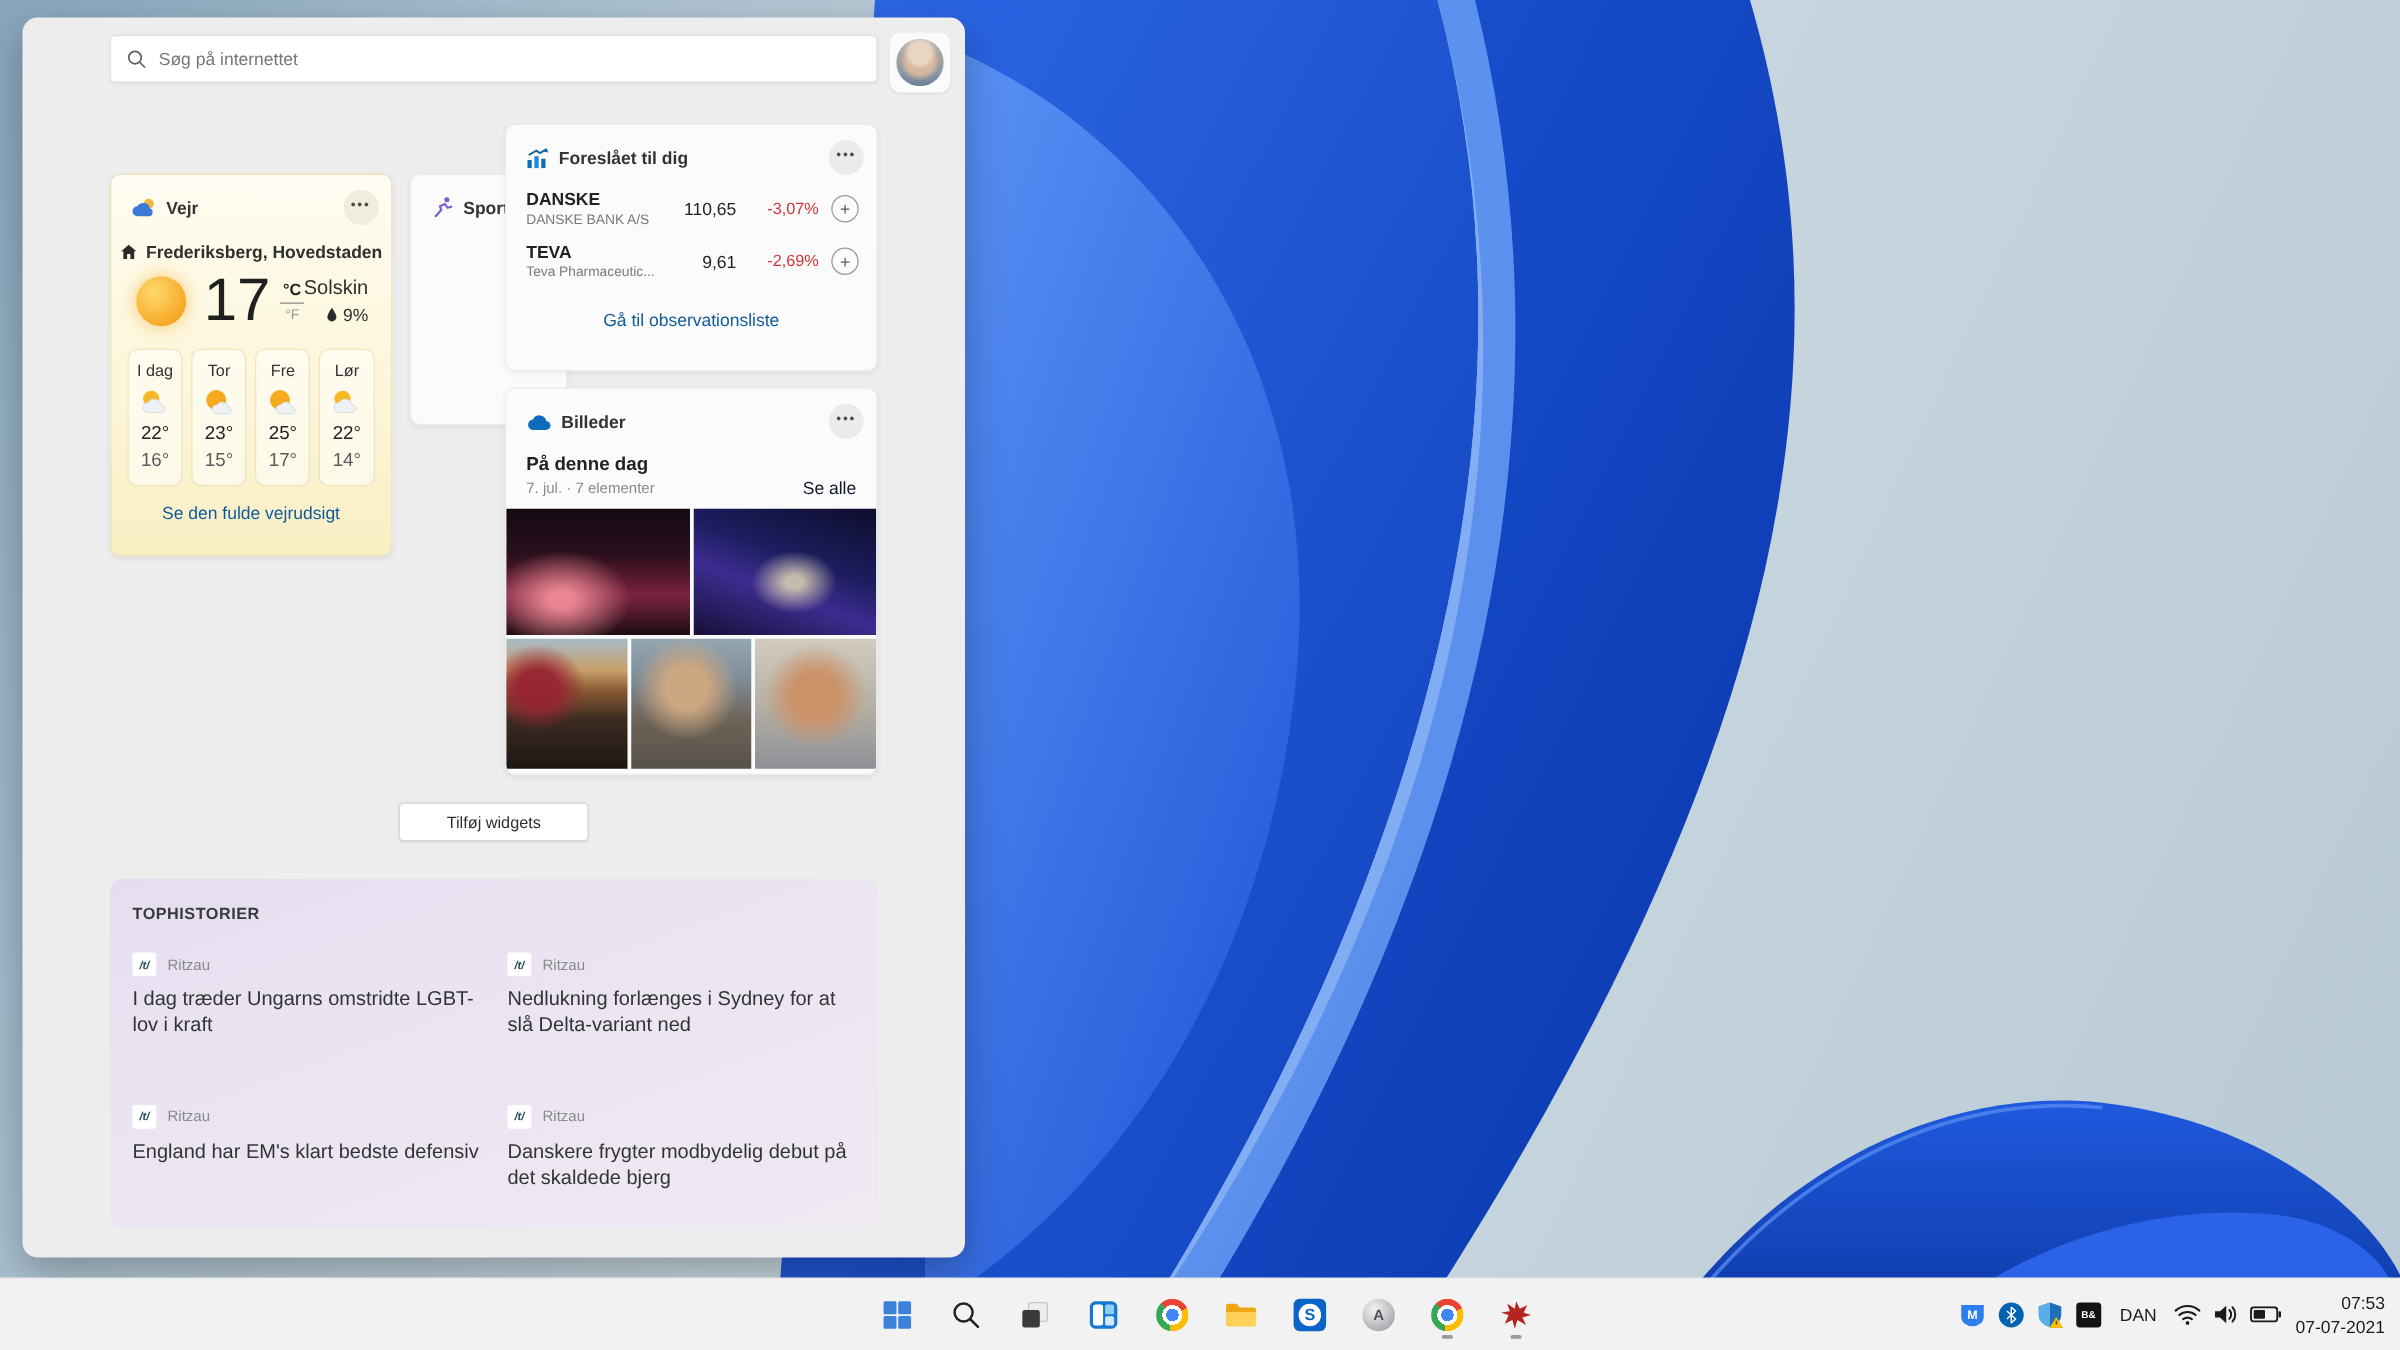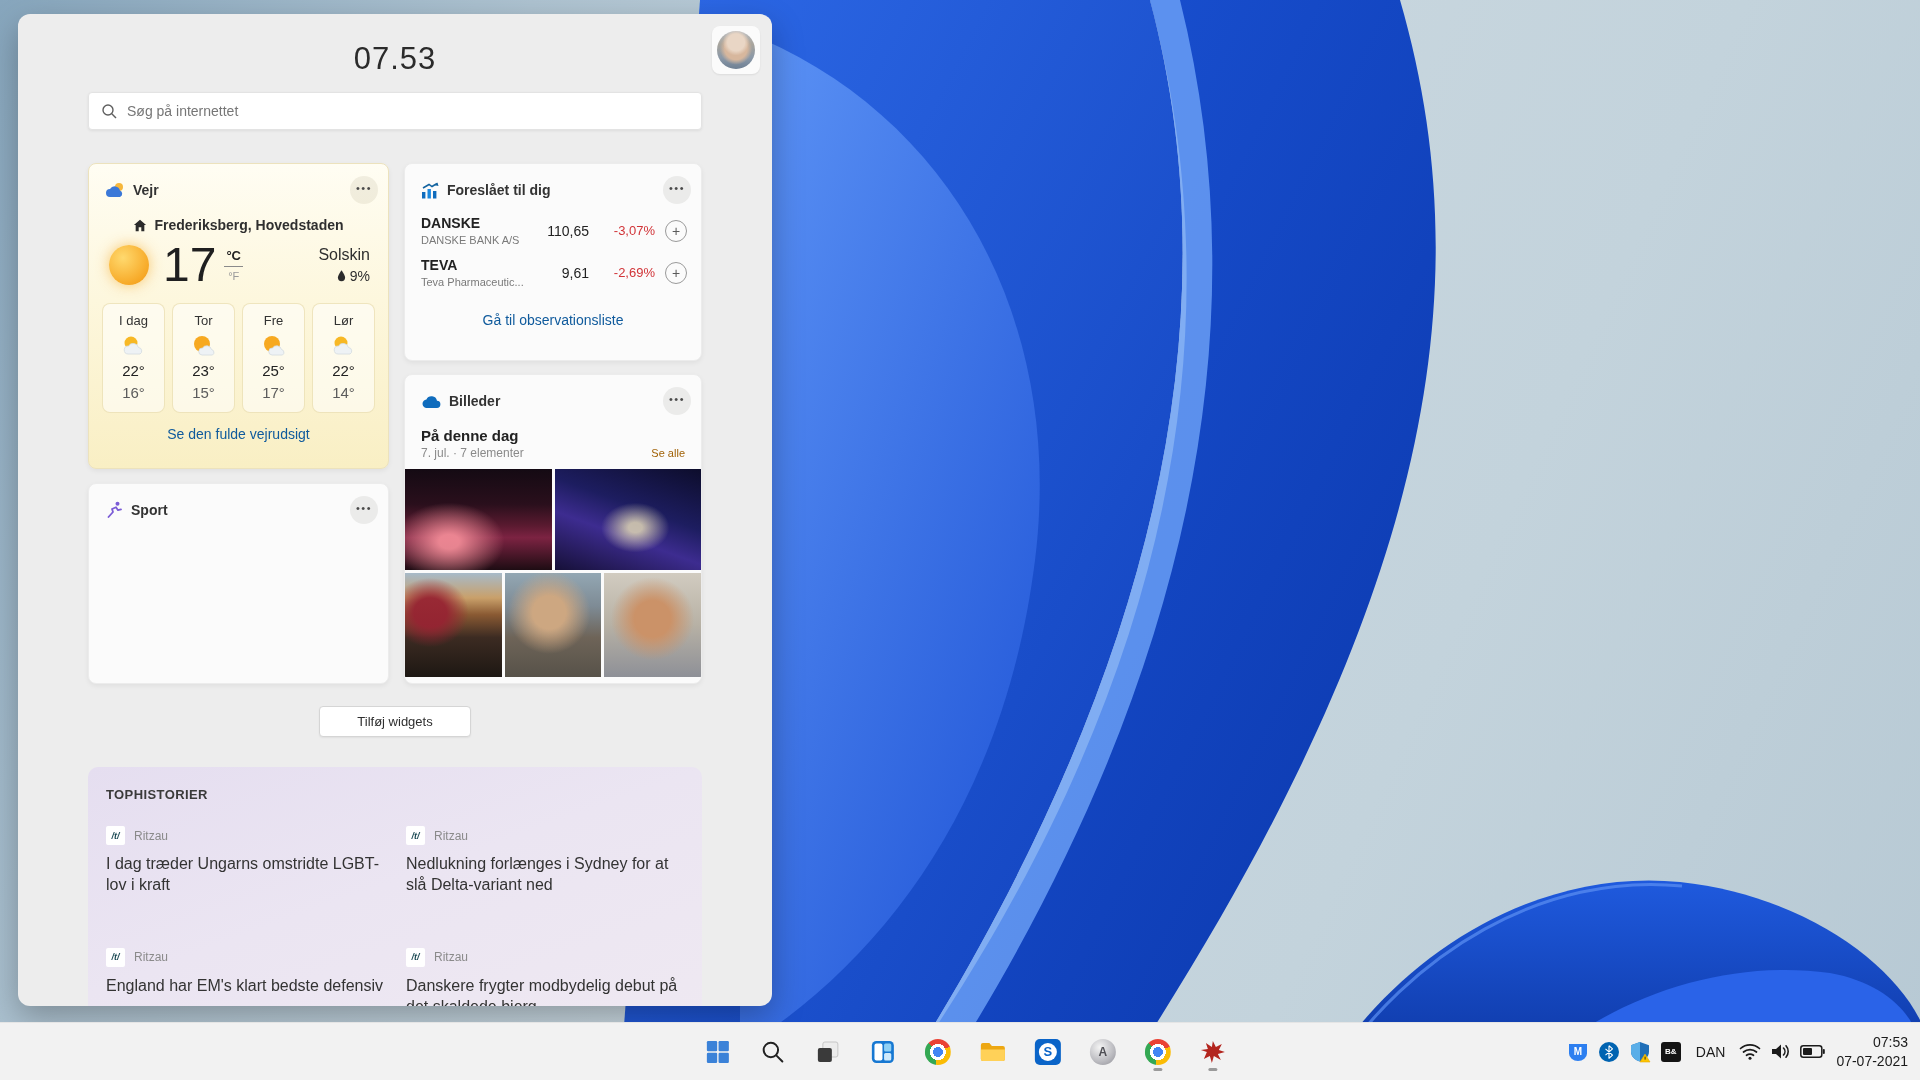--- a/index.html
+++ b/index.html
@@ -28,21 +28,21 @@
       linear-gradient(180deg,#b9bcc0 0%,#a8a49c 35%,#8b99a8 70%,#6e7f93 100%); }
 
   .search-bar { margin-top:14px; height:38px; background:#fff; border:1px solid #e3e3e3;
     border-radius:4px; box-shadow:0 1px 3px rgba(0,0,0,.07);
     display:flex; align-items:center; padding:0 12px; gap:10px; }
   .search-bar input { border:none; outline:none; flex:1; font-size:14px; color:#444;
     font-family:"Liberation Sans",sans-serif; background:transparent; }
   .search-bar input::placeholder { color:#767676; }
 
   .widgets-grid { display:flex; gap:15px; margin-top:33px; }
-  .col-left  { width:301px; display:flex; flex-direction:column; gap:14px; }
+  .col-left  { width:301px; display:flex; flex-direction:row; gap:14px;margin-top:40px; }
   .col-right { width:298px; display:flex; flex-direction:column; gap:13px; }
 
   .card { background:#fbfbfb; border:1px solid #ececec; border-radius:8px;
     box-shadow:0 2px 5px rgba(0,0,0,.06); position:relative; }
   .card-header { display:flex; align-items:center; gap:8px; padding:12px 10px 0 16px; }
   .card-title { font-size:14px; font-weight:600; color:#333; }
   .ellipsis-btn { margin-left:auto; width:28px; height:28px; border-radius:50%;
     background:rgba(96,94,92,.10); color:#4a4a4a; display:flex; align-items:center;
     justify-content:center; font-size:11px; letter-spacing:1.5px; padding-bottom:4px; }
 
@@ -87,21 +87,21 @@
     color:#5a5a5a; margin-left:10px; display:flex; align-items:center; justify-content:center;
     font-size:14px; line-height:1; }
   .stocks-link { margin-top:24px; text-align:center; font-size:14px; color:#0f5a9c; }
 
   
   .card.photos { height:310px; overflow:hidden; }
   .photos-head { padding:12px 16px 0; }
   .photos-title { font-size:15px; font-weight:600; color:#222; }
   .photos-subrow { display:flex; align-items:center; margin-top:2px; }
   .photos-subtitle { font-size:12px; color:#8a8a8a; }
-  .photos-seeall { margin-left:auto; font-size:11px; color:#a16207; }
+  .photos-seeall { margin-left:auto; font-size:14px; color:#0f172a; }
   .photo-grid { margin-top:9px; }
   .photo-row { display:flex; gap:3px; margin-bottom:3px; }
   .ph { flex:1; }
   .photo-row.r1 .ph { height:101px; }
   .photo-row.r2 .ph { height:104px; }
   .ph1 { background:radial-gradient(ellipse at 30% 72%, rgba(255,150,160,.85) 0 7%, rgba(0,0,0,0) 38%),
                linear-gradient(180deg,#140a13 0%,#2a0f1c 35%,#5a1a30 56%,#7c2342 68%,#1e0c13 100%); }
   .ph2 { background:radial-gradient(ellipse at 55% 58%, rgba(235,225,185,.8) 0 6%, rgba(0,0,0,0) 30%),
                linear-gradient(200deg,#0d0d2c 0%,#1d1d60 40%,#3d2c90 62%,#161038 100%); }
   .ph3 { background:radial-gradient(ellipse at 26% 38%, rgba(150,35,50,.95) 0 16%, rgba(0,0,0,0) 38%),
@@ -192,21 +192,20 @@
     <path d="M 1330 1075 C 1410 952, 1545 872, 1682 886" fill="none" stroke="#5d90f2" stroke-width="3" opacity="0.7"></path>
     <path d="M 1520 1080 C 1600 1000, 1720 958, 1830 973 C 1886 983, 1915 1016, 1920 1045 L 1920 1080 Z" fill="#2a63e8"></path>
   </svg>
 </div>
 
 <div class="widgets-panel">
   <div class="avatar-btn">
     <div class="avatar"></div>
   </div>
   <div class="panel-inner">
-    <div class="clock">07.53</div>
 
     <div class="search-bar">
       <svg width="16" height="16" viewBox="0 0 16 16">
         <circle cx="7" cy="7" r="5" fill="none" stroke="#5f5f5f" stroke-width="1.4"></circle>
         <line x1="10.8" y1="10.8" x2="15" y2="15" stroke="#5f5f5f" stroke-width="1.4"></line>
       </svg>
       <input type="text" placeholder="Søg på internettet" style="">
     </div>
 
     <div class="widgets-grid">

